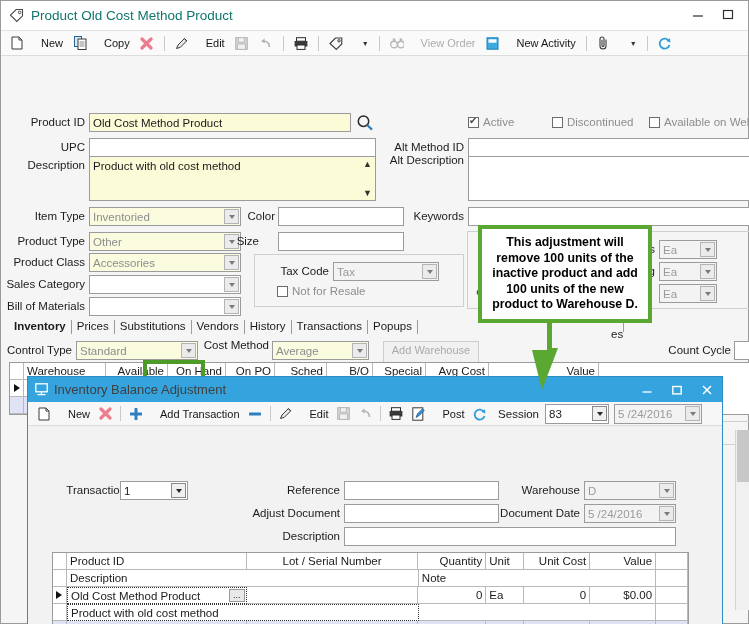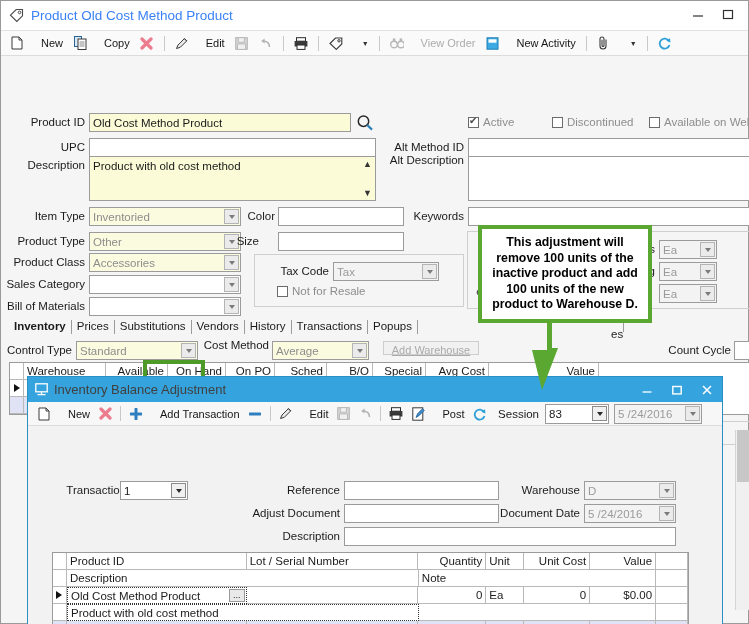--- a/index.html
+++ b/index.html
@@ -17,21 +17,21 @@
   .main-window {
     position: absolute; left: 0; top: 0; width: 749px; height: 624px;
     background: #f5f5f5; border: 1px solid #9a9a9a;
   }
   .main-titlebar {
     position: relative; height: 30px; background: #ffffff;
     border-bottom: 1px solid #e2e2e2;
     display: flex; align-items: center;
   }
   .main-title-icon { margin-left: 8px; margin-right: 7px; color: #4a4a4a; display:flex; }
-  .main-title-text { font-size: 13.5px; color: #3b82f6; }
+  .main-title-text { font-size: 13.5px; color: #0f766e; }
   .win-btns { position: absolute; right: 6px; top: 2px; display: flex; gap: 2px; }
   .win-btn {
     width: 28px; height: 22px; display: flex; align-items: center; justify-content: center;
     color: #303030; font-size: 12px;
   }
   .win-btn svg { display: block; }
 
   
   .main-toolbar {
     height: 25px; background: #fafafa; border-bottom: 1px solid #dcdcdc;
@@ -411,21 +411,21 @@
             <i></i>
           </span>
       </div>
       <div class="abs lbl" style="left:200px; top:283px; width:68px;">Cost Method</div>
       <div class="abs fld ro combo" style="left:271px; top:285px; width:97px;">
         <span>Average</span>
         <span class="arrow">
             <i></i>
           </span>
       </div>
-      <div class="abs" style="left:382px; top:285px; width:96px; height:14px; background:#f1f1f1; border:1px solid #cdcdcd; color:#aaa; font-size:11px; line-height:17px; text-align:center;text-decoration:underline;">Add Warehouse</div>
+      <div class="abs" style="left:382px; top:285px; width:96px; height:22px; background:#f1f1f1; border:1px solid #cdcdcd; color:#aaa; font-size:11px; line-height:17px; text-align:center;">Add Warehouse</div>
 
       <div class="abs" style="left:610px; top:272px; font-size:11.5px; color:#1b1b1b;">es</div>
       <div class="abs" style="left:622px; top:263px; width:1px; height:13px; background:#9b9b9b;"></div>
       <div class="abs lbl" style="left:664px; top:288px; width:66px;">Count Cycle</div>
       <div class="abs fld" style="left:733px; top:285px; width:16px;"></div>
       <div class="abs" style="left:607px; top:310px; font-size:11.5px; color:#1b1b1b;">ons</div>
       <div class="abs" style="left:629px; top:307px; width:1px; height:13px; background:#9b9b9b;"></div>
 
       <div class="abs lbl" style="left:552px; top:343px; width:32px;">Mgm</div>
       <div class="abs fld r" style="left:587px; top:340px; width:46px; text-align:right;">0</div>
@@ -653,21 +653,21 @@
           </span>
       </div>
 
       <div class="abs lbl" style="left:190px; top:104px; width:122px;">Description</div>
       <div class="abs fld" style="left:316px; top:101px; width:332px;"></div>
 
       <div class="grid" style="left:24px; top:126px; width:637px; background:#fff;">
         <div class="grow">
           <div class="gcell hd arrowcell"></div>
           <div class="gcell hd" style="width:180px;">Product ID</div>
-          <div class="gcell hd" style="width:172px;">Lot / Serial Number</div>
+          <div class="gcell hd" style="width:172px;text-align:center;">Lot / Serial Number</div>
           <div class="gcell hd r" style="width:68px;">Quantity</div>
           <div class="gcell hd" style="width:38px;">Unit</div>
           <div class="gcell hd r" style="width:66px;">Unit Cost</div>
           <div class="gcell hd r" style="width:66px;">Value</div>
           <div class="gcell hd" style="width:32px;"></div>
         </div>
         <div class="grow">
           <div class="gcell hd arrowcell"></div>
           <div class="gcell hd" style="width:353px;">Description</div>
           <div class="gcell hd" style="width:238px;">Note</div>

